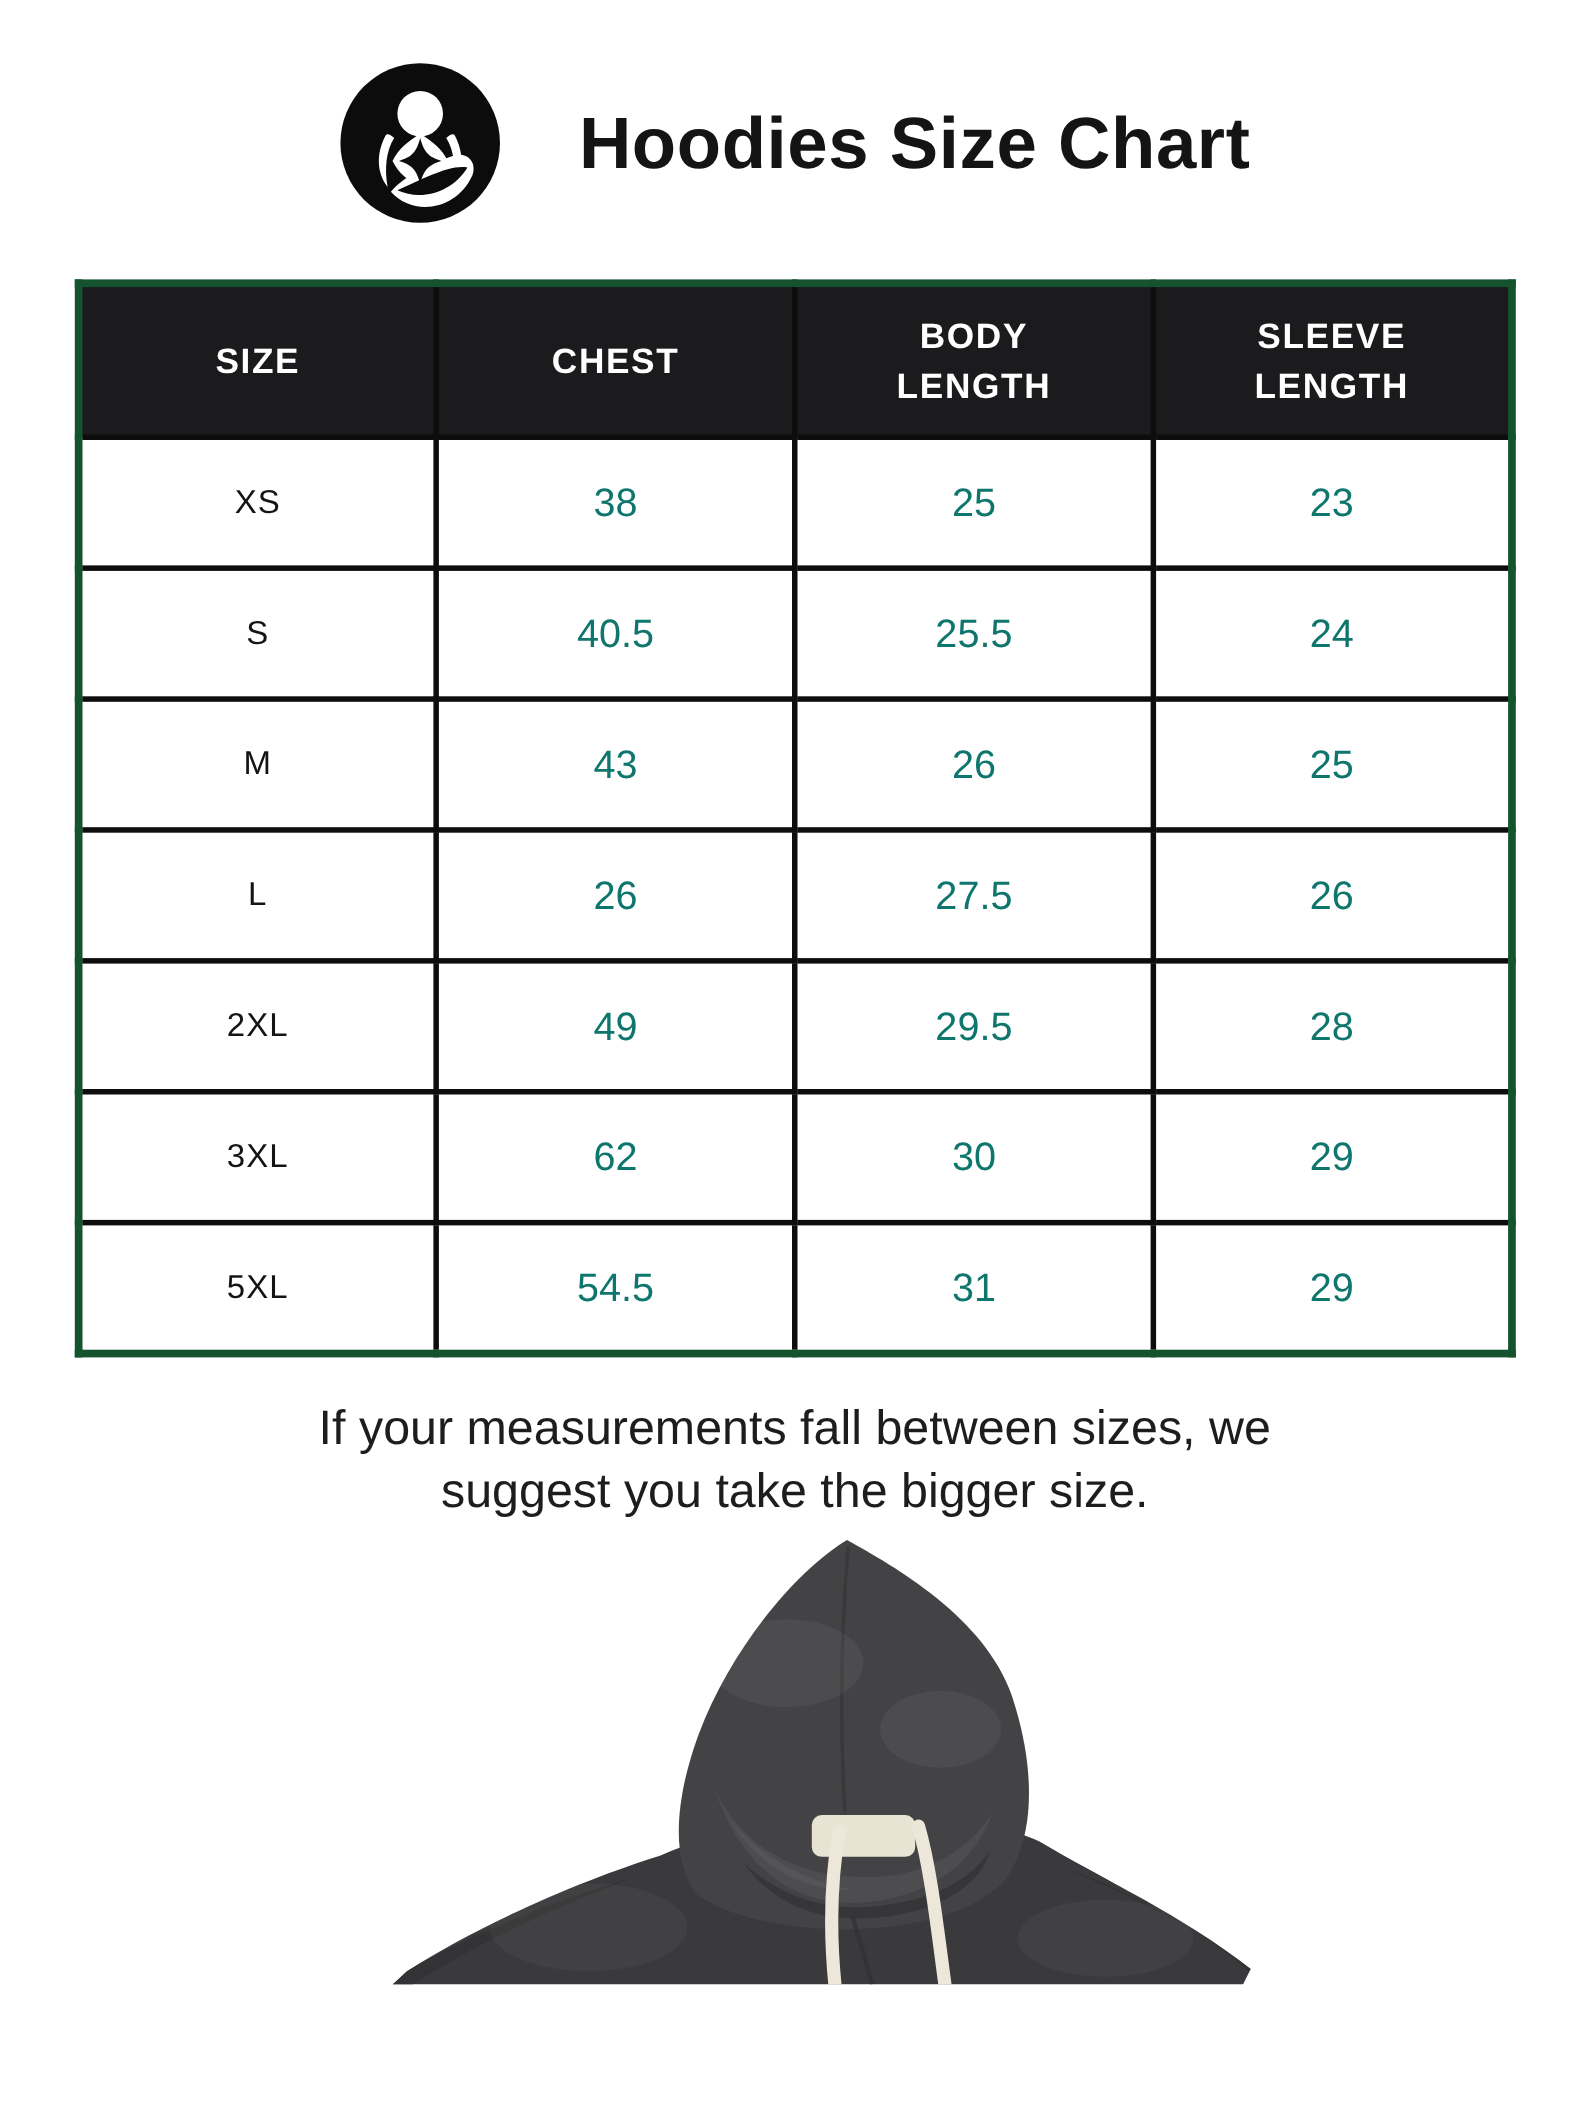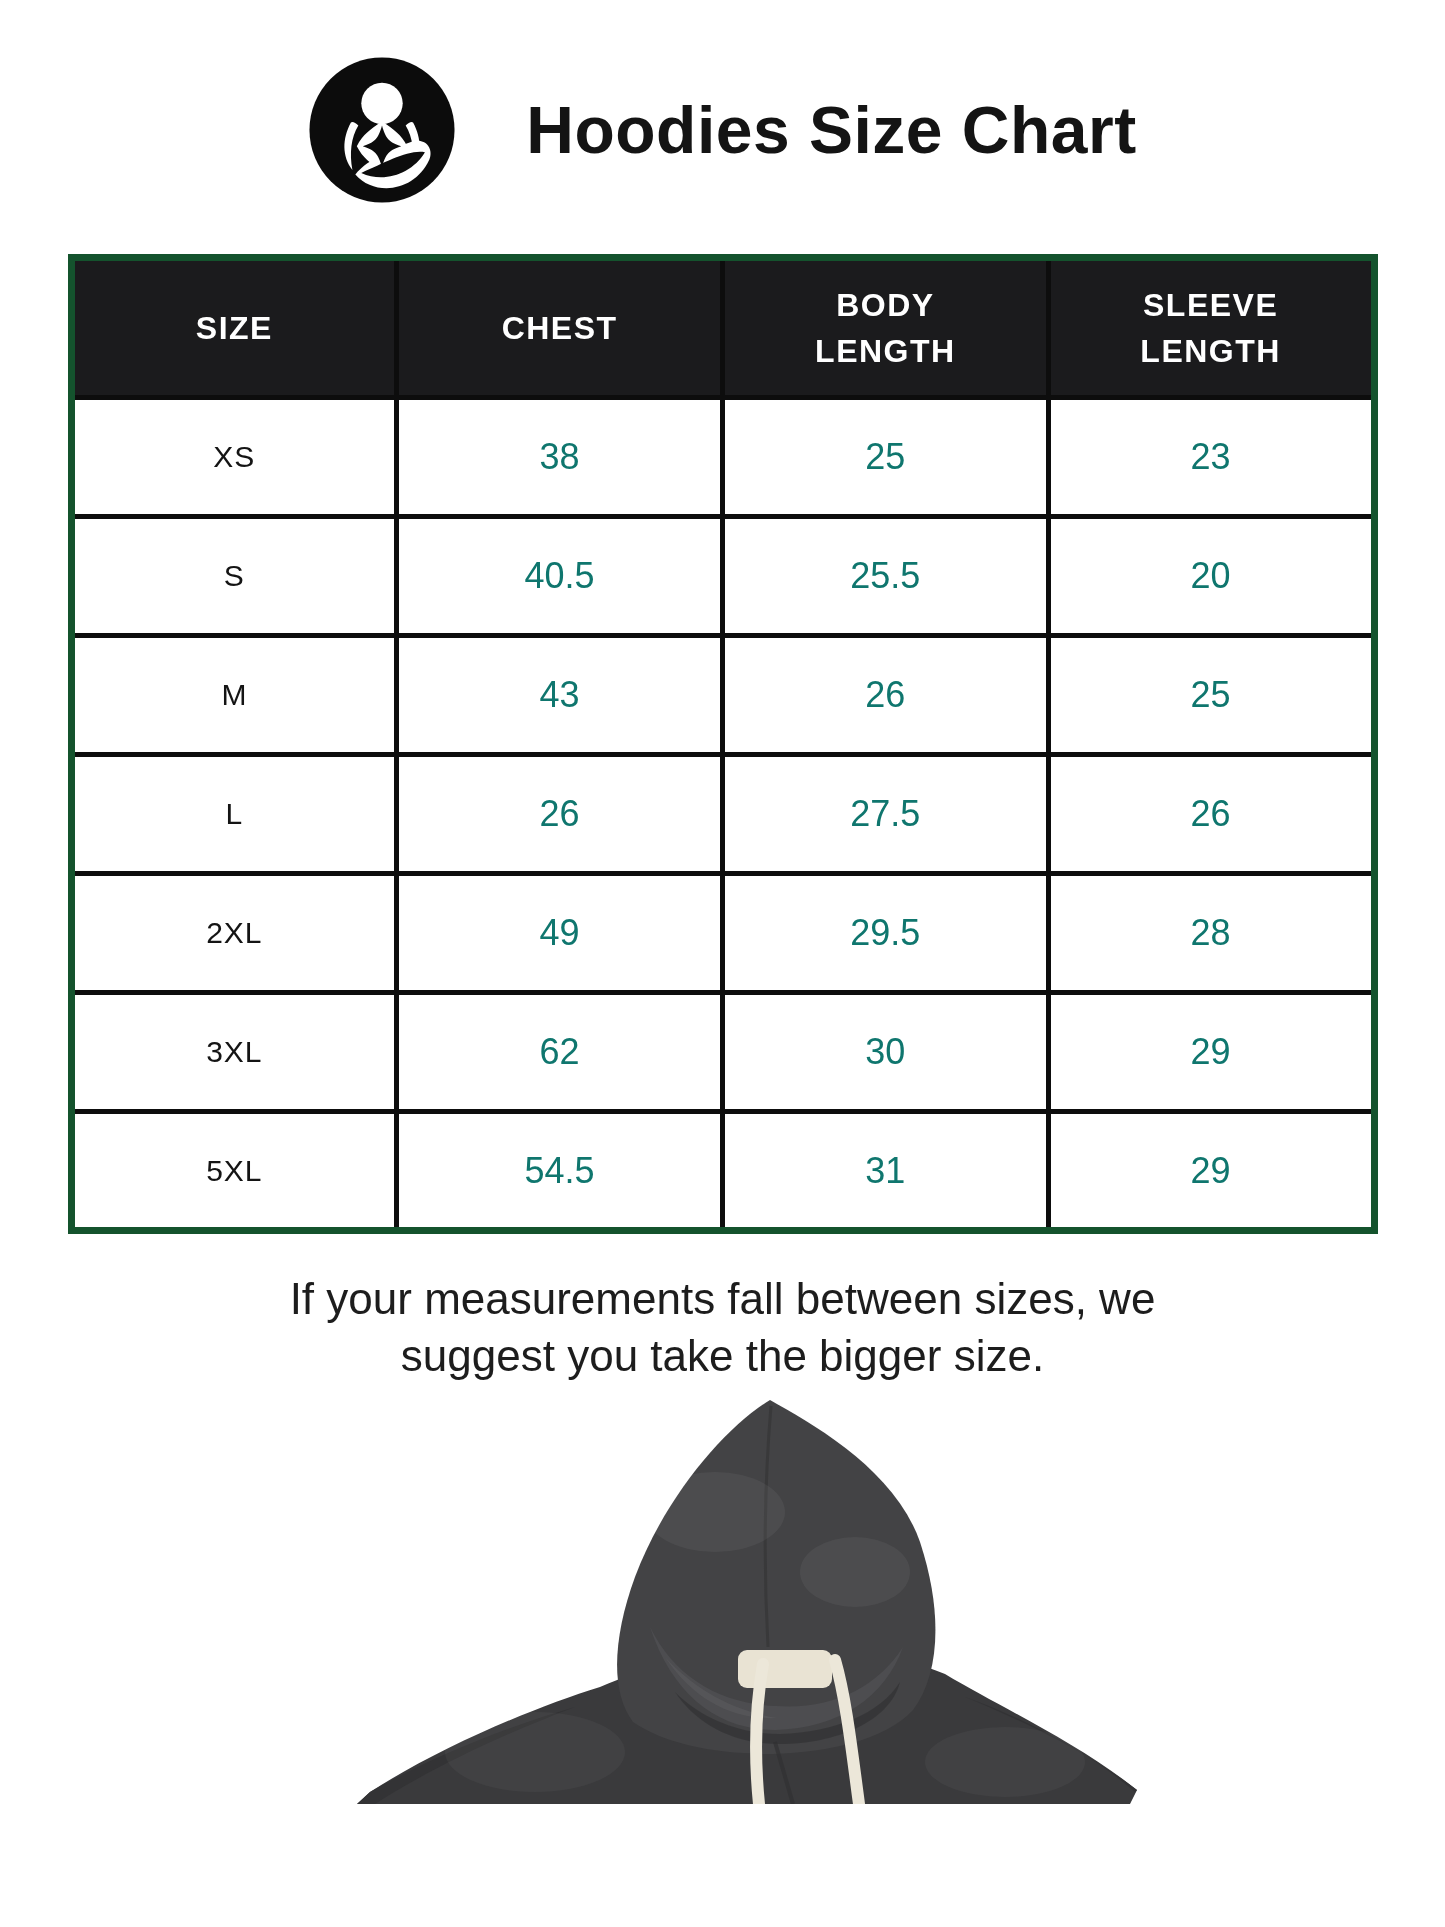--- a/index.html
+++ b/index.html
@@ -123,21 +123,21 @@
         <tr>
           <td class="size-cell">XS</td>
           <td>38</td>
           <td>25</td>
           <td>23</td>
         </tr>
         <tr>
           <td class="size-cell">S</td>
           <td>40.5</td>
           <td>25.5</td>
-          <td>20</td>
+          <td>24</td>
         </tr>
         <tr>
           <td class="size-cell">M</td>
           <td>43</td>
           <td>26</td>
           <td>25</td>
         </tr>
         <tr>
           <td class="size-cell">L</td>
           <td>26</td>

